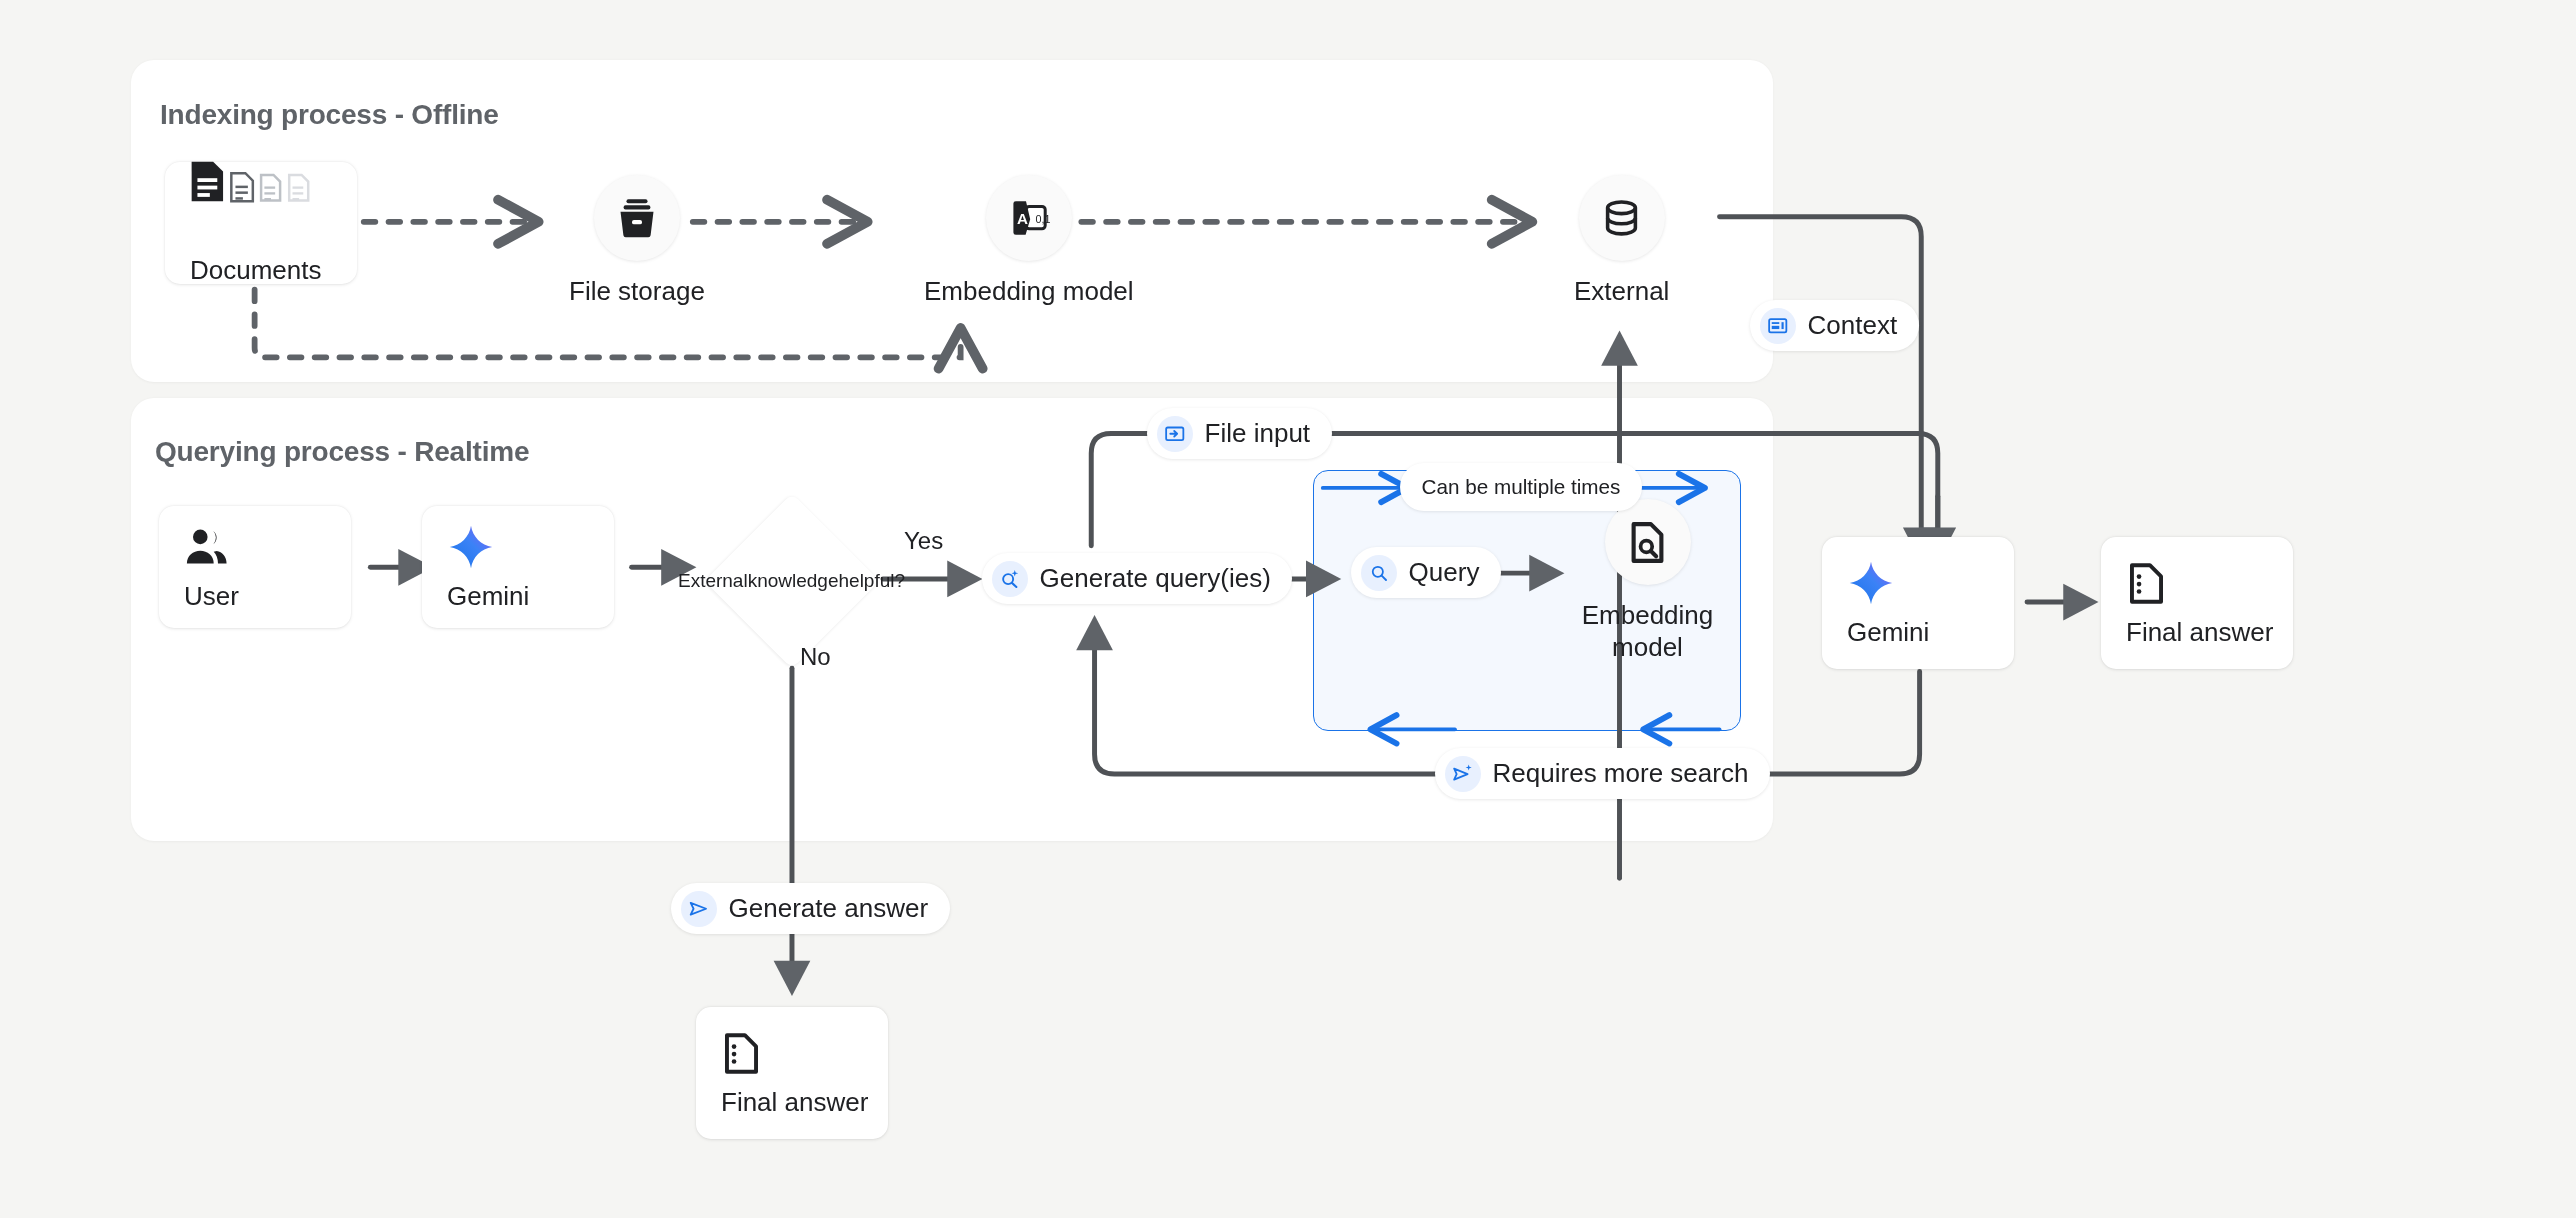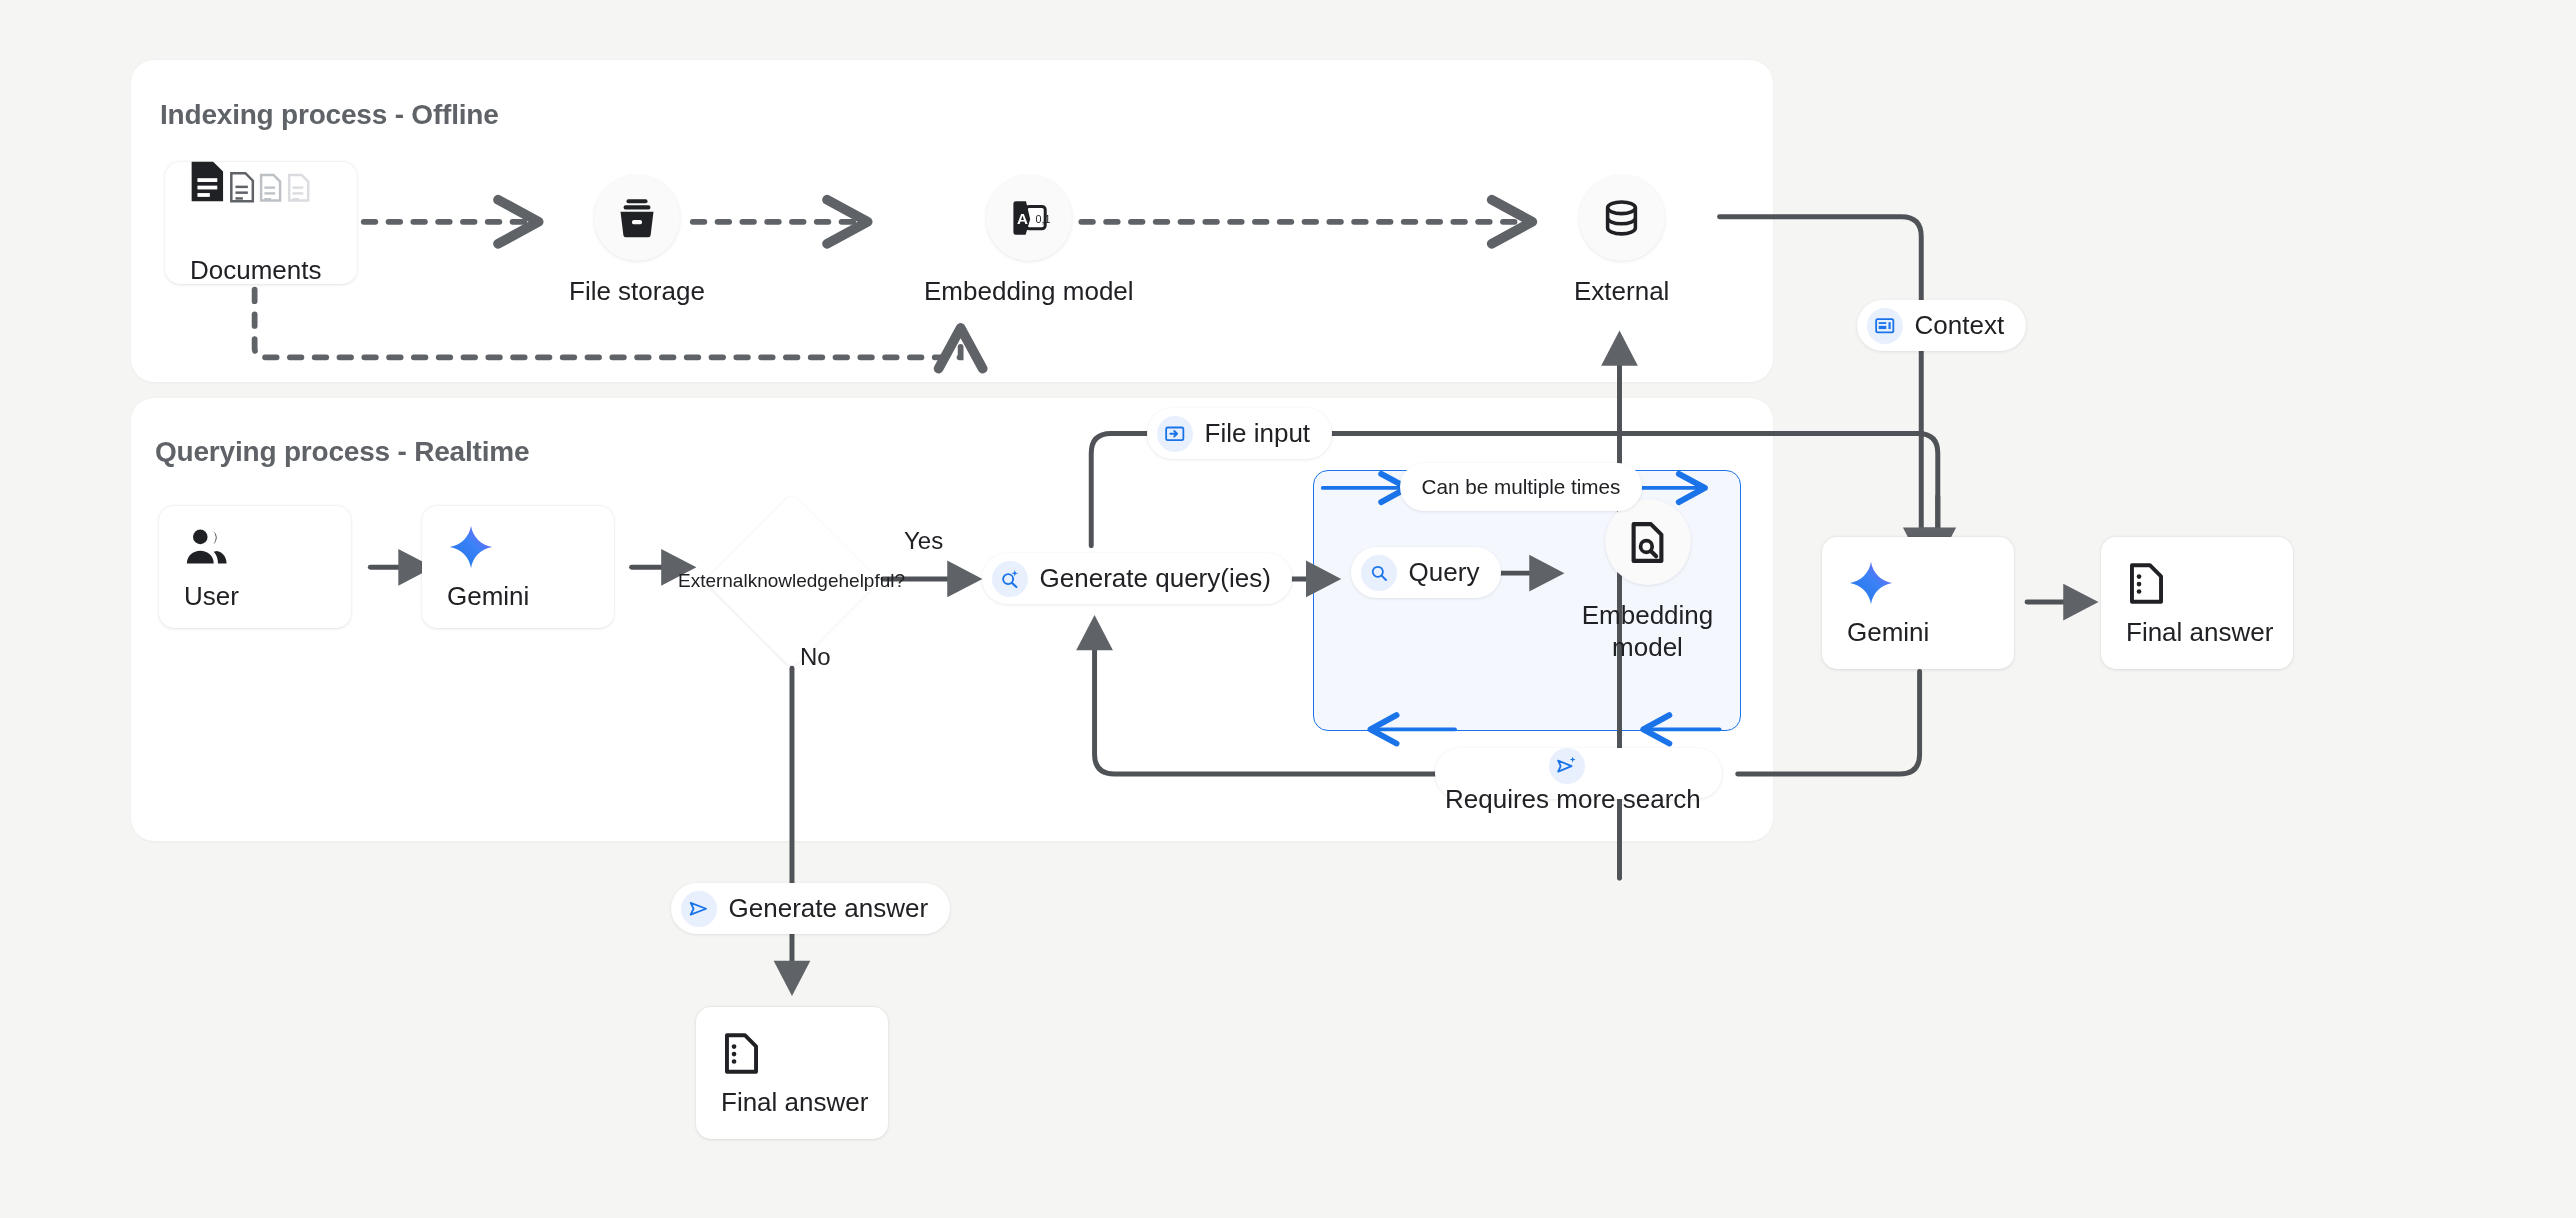--- a/index.html
+++ b/index.html
@@ -407,21 +407,21 @@
   <div class="chip" style="left:1147px;top:408px;">
     <span class="ico">
       <svg width="21.5" height="21.5" viewBox="0 0 24 24" xmlns="http://www.w3.org/2000/svg">
         <rect x="2.4" y="5" width="19.2" height="14" rx="1.8" fill="none" stroke="#1a73e8" stroke-width="2"></rect>
         <path d="M7,12 h7.2 M11.4,8.9 L14.7,12 L11.4,15.1" fill="none" stroke="#1a73e8" stroke-width="2" stroke-linecap="round" stroke-linejoin="round"></path>
       </svg>
     </span>
     <span class="txt">File input</span>
   </div>
 
-  <div class="chip" style="left:1857px;top:300px;justify-content:space-between;">
+  <div class="chip" style="left:1750px;top:300px;justify-content:space-between;">
     <span class="ico">
       <svg width="21.5" height="21.5" viewBox="0 0 24 24" xmlns="http://www.w3.org/2000/svg">
         <rect x="2.4" y="4.6" width="19.2" height="14.8" rx="1.8" fill="none" stroke="#1a73e8" stroke-width="2"></rect>
         <g fill="#1a73e8">
           <rect x="5.3" y="8.0" width="8.4" height="2"></rect>
           <rect x="5.3" y="12.1" width="8.4" height="3.6"></rect>
           <rect x="16.2" y="8.0" width="2.4" height="7.7"></rect>
         </g>
       </svg>
     </span>
@@ -442,21 +442,21 @@
   <div class="chip" style="left:1351px;top:547px;">
     <span class="ico">
       <svg width="20" height="20" viewBox="0 0 24 24" xmlns="http://www.w3.org/2000/svg">
         <circle cx="10.6" cy="10.6" r="6.1" fill="none" stroke="#1a73e8" stroke-width="2.1"></circle>
         <path d="M15.2,15.2 L20.4,20.4" stroke="#1a73e8" stroke-width="2.3" stroke-linecap="round"></path>
       </svg>
     </span>
     <span class="txt">Query</span>
   </div>
 
-  <div class="chip" style="left:1435px;top:748px;flex-direction:column;">
+  <div class="chip" style="left:1435px;top:748px;">
     <span class="ico">
       <svg width="21.5" height="21.5" viewBox="0 0 24 24" xmlns="http://www.w3.org/2000/svg">
         <path d="M2.4,6.2 L17.4,12.4 L2.4,18.6 L5.2,12.4 Z" fill="none" stroke="#1a73e8" stroke-width="2" stroke-linejoin="round"></path>
         <path d="M18.6,1.6 L19.4,4.2 L22,5.0 L19.4,5.8 L18.6,8.4 L17.8,5.8 L15.2,5.0 L17.8,4.2 Z" fill="#1a73e8"></path>
       </svg>
     </span>
     <span class="txt">Requires more search</span>
   </div>
 
   <div class="chip" style="left:671px;top:883px;">

